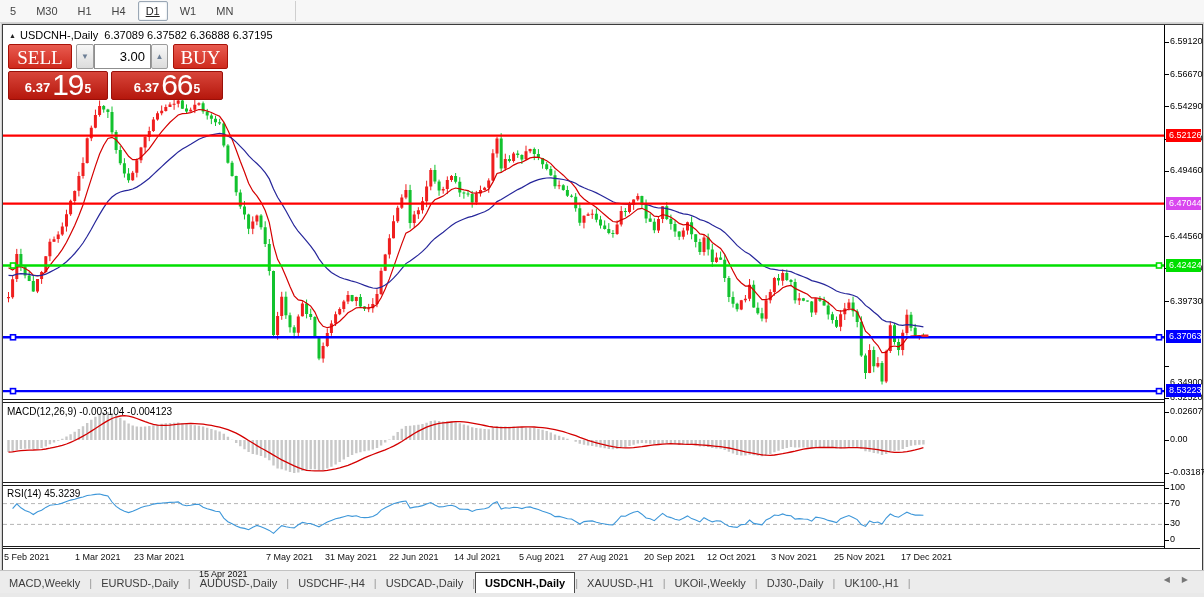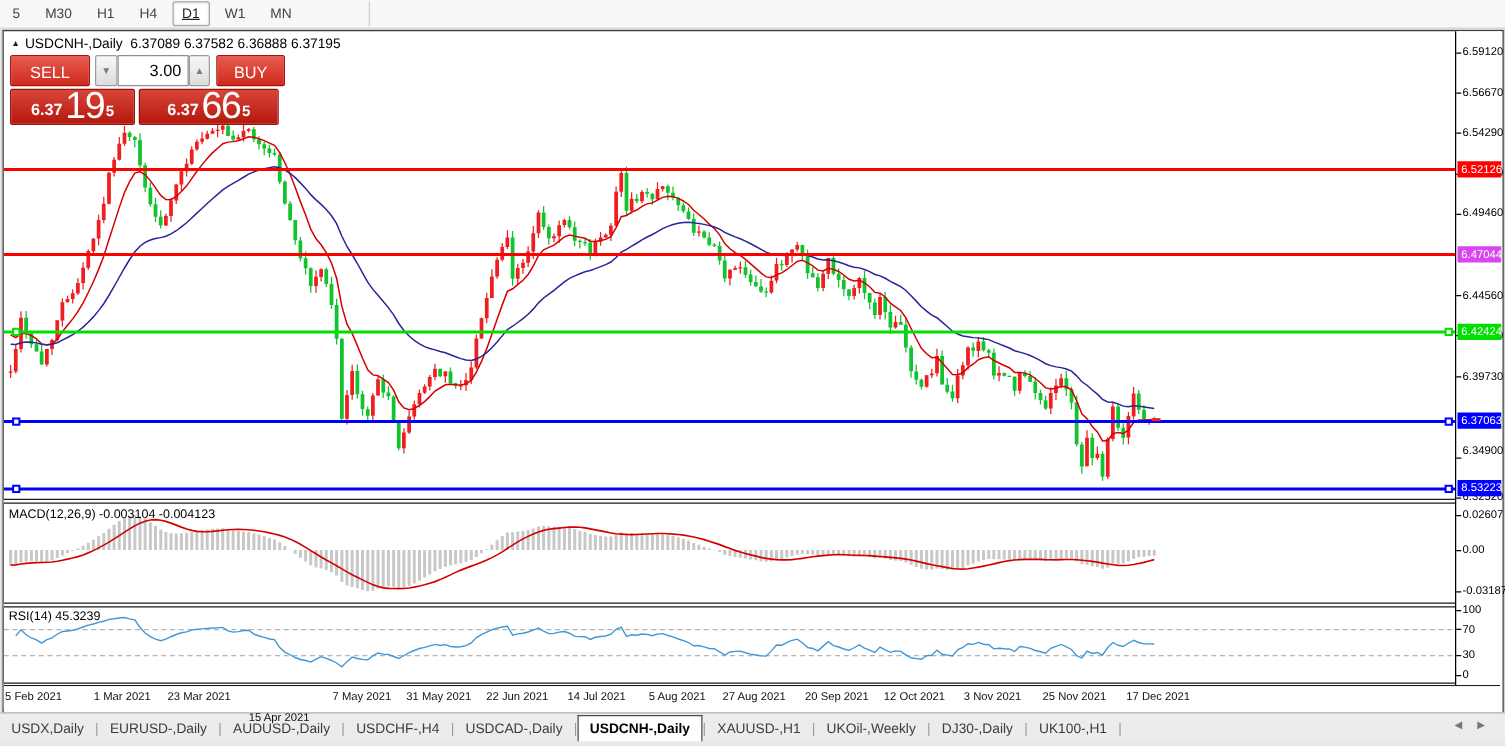--- a/index.html
+++ b/index.html
@@ -23,21 +23,21 @@
   
   .axiscol{position:absolute;left:1161px;top:0;width:36px;height:523px;border-left:1px solid #000;background:#fff;z-index:6;}
   .tick{position:absolute;left:5px;font-size:9px;color:#000;line-height:11px;white-space:nowrap;}
   .tickdash{position:absolute;left:0;width:4px;height:1px;background:#000;}
   .pricebadge{position:absolute;left:1px;width:35px;height:13px;line-height:13px;color:#fff;font-size:9px;padding-left:3px;box-sizing:border-box;white-space:nowrap;}
   
   .dates{position:absolute;left:0;top:524px;width:1197px;height:17px;background:#fff;z-index:5;}
   .datelbl{position:absolute;top:3px;font-size:9px;color:#111;white-space:nowrap;}
   
   .tradepanel{position:absolute;left:5px;top:19px;width:220px;height:56px;z-index:10;font-family:"Liberation Sans",sans-serif;}
-  .tp-btn{position:absolute;top:0;height:25px;line-height:25px;text-align:center;color:#fff;font-size:13px;background:linear-gradient(#e85b50,#cf2a1d);border:1px solid #a81208;border-radius:2px;box-sizing:border-box;}
+  .tp-btn{position:absolute;top:0;height:25px;line-height:25px;text-align:center;color:#fff;font-size:19px;background:linear-gradient(#e85b50,#cf2a1d);border:1px solid #a81208;border-radius:2px;box-sizing:border-box;font-family:Liberation Serif, serif;}
   .tp-sell{left:0;width:64px;}
   .tp-buy{left:165px;width:55px;}
   .tp-spin{position:absolute;top:0;height:25px;background:linear-gradient(#f8f8f8,#dcdcdc);border:1px solid #9c9c9c;border-radius:2px;box-sizing:border-box;text-align:center;color:#6d7f96;font-size:8px;line-height:23px;}
   .tp-down{left:68px;width:18px;}
   .tp-up{left:143px;width:17px;}
   .tp-field{position:absolute;left:86px;top:0;width:57px;height:25px;background:#fff;border:1px solid #8f8f8f;box-sizing:border-box;font-size:13px;color:#000;text-align:right;padding:0 5px;line-height:23px;}
   .tp-price{position:absolute;top:27px;height:29px;background:linear-gradient(#d8453a,#b5170c);border:1px solid #99100a;border-radius:2px;box-sizing:border-box;color:#fff;display:flex;align-items:flex-end;justify-content:center;padding-bottom:1px;}
   .tp-bid{left:0;width:100px;}
   .tp-ask{left:103px;width:112px;}
   .tp-small{font-size:13px;font-weight:bold;margin-right:2px;line-height:20px;}
@@ -135,21 +135,21 @@
       <div class="tick" style="top: 108.457px;">6.51840</div>
       <div class="tickdash" style="top: 145.818px;"></div>
       <div class="tick" style="top: 140.318px;">6.49460</div>
       <div class="tickdash" style="top: 211.415px;"></div>
       <div class="tick" style="top: 205.915px;">6.44560</div>
       <div class="tickdash" style="top: 243.276px;"></div>
       <div class="tick" style="top: 237.776px;">6.42180</div>
       <div class="tickdash" style="top: 276.074px;"></div>
       <div class="tick" style="top: 270.574px;">6.39730</div>
       <div class="tickdash" style="top: 340.733px;"></div>
-      <div class="tick" style="top: 330px;">6.34900</div>
+      <div class="tick" style="top: 352px;">6.34900</div>
       <div class="tickdash" style="top: 372.594px;"></div>
       <div class="tick" style="top: 367.094px;">6.32520</div>
       <div class="pricebadge" style="top: 103.629px; background: rgb(255, 0, 0);">6.52126</div>
       <div class="pricebadge" style="top: 171.661px; background: #d946ef;">6.47044</div>
       <div class="pricebadge" style="top: 233.509px; background: rgb(0, 223, 0);">6.42424</div>
       <div class="pricebadge" style="top: 305.277px; background: rgb(0, 0, 255);">6.37063</div>
       <div class="pricebadge" style="top: 359.12px; background: rgb(0, 0, 255);">8.53223</div>
       <div class="tick" style="top: 381px;">0.02607</div>
       <div class="tickdash" style="top: 386.5px;"></div>
       <div class="tick" style="top: 409px;">0.00</div>
@@ -179,21 +179,21 @@
     </div>
     <div class="tp-price tp-ask">
       <span class="tp-small">6.37</span>
       <span class="tp-big">66</span>
       <span class="tp-sup">5</span>
     </div>
   </div>
 </div>
 
 <div class="tabbar" id="tabbar">
-    <div class="tab">USDX,Daily</div>
+    <div class="tab">MACD,Weekly</div>
     <div class="tabsep">|</div>
     <div class="tab">EURUSD-,Daily</div>
     <div class="tabsep">|</div>
     <div class="tab">AUDUSD-,Daily</div>
     <div class="tabsep">|</div>
     <div class="tab">USDCHF-,H4</div>
     <div class="tabsep">|</div>
     <div class="tab">USDCAD-,Daily</div>
     <div class="tabsep">|</div>
     <div class="tab active">USDCNH-,Daily</div>

